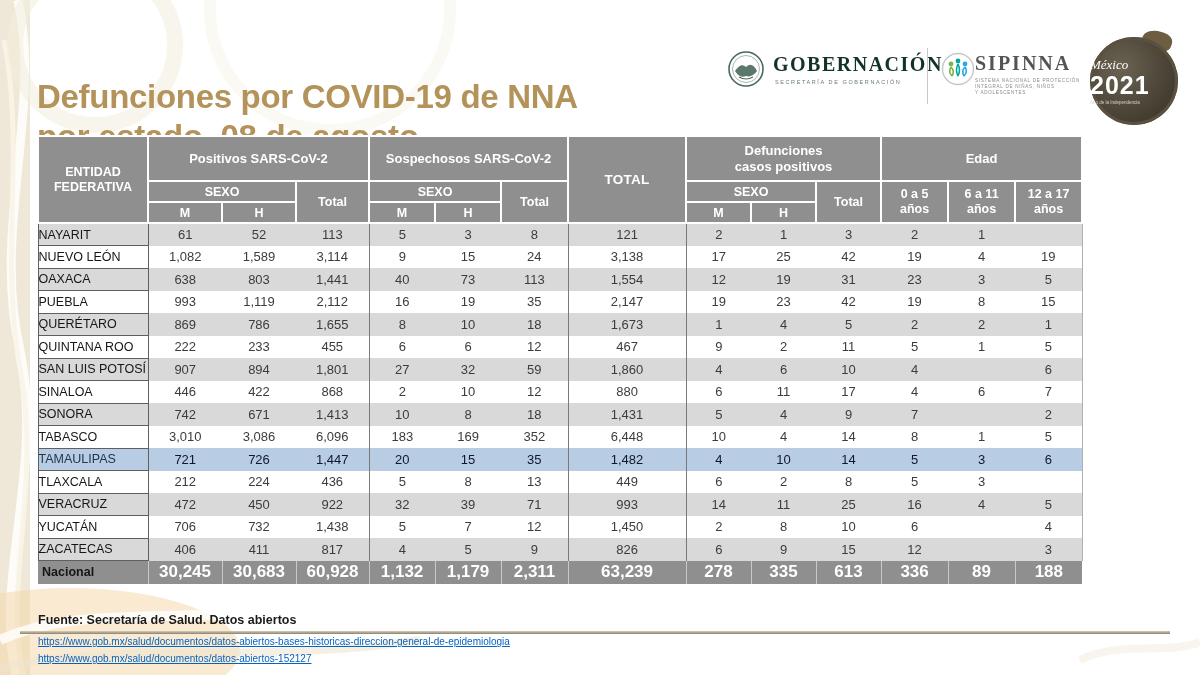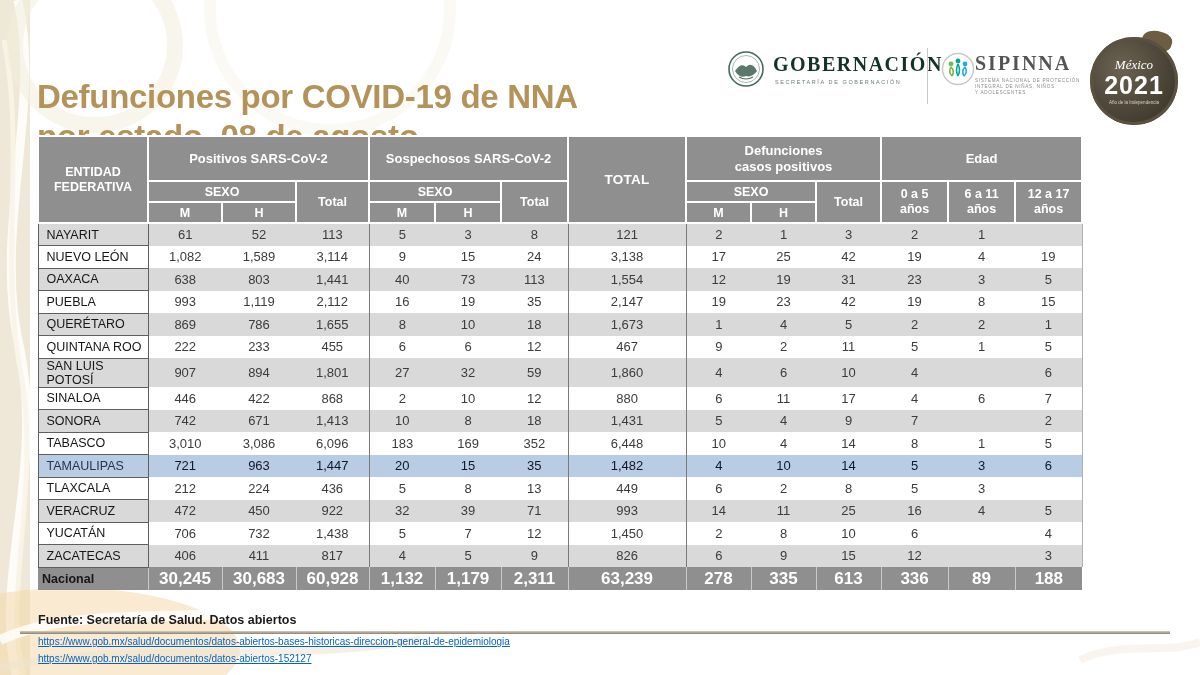--- a/index.html
+++ b/index.html
@@ -23,21 +23,21 @@
   .logo-divider { position: absolute; left: 927px; top: 48px; width: 1px; height: 56px; background: #c9c9c9; }
   .logo-sip { position: absolute; left: 941px; top: 52px; display: flex; align-items: flex-start; }
   .sip-text { }
   .sip-name { font-family: "Liberation Serif", serif; font-weight: 700; font-size: 20px;
               letter-spacing: 2px; color: #545456; }
   .sip-sub { font-size: 4.6px; letter-spacing: 0.7px; color: #8a8a8a; margin-top: 3px; line-height: 6px; }
   .logo-mx { position: absolute; left: 1090px; top: 33px; width: 92px; height: 92px; }
   .mx-circle { position: absolute; left: 0; top: 4px; width: 88px; height: 88px; border-radius: 50%;
                background: radial-gradient(circle at 35% 35%, #6b6252, #433d30 70%);
                box-shadow: inset 0 0 0 3px #5a5140; display: flex; flex-direction: column;
-               align-items: center; justify-content: center; color: #fff; }
+               justify-content: center; color: #fff; }
   .mx-snake { position: absolute; left: 52px; top: -2px; width: 30px; height: 20px; background: #6d5d41;
               border-radius: 60% 40% 50% 50%; transform: rotate(18deg); }
   .mx-script { font-family: "Liberation Serif", serif; font-style: italic; font-size: 13px; }
   .mx-year { font-weight: 800; font-size: 25px; line-height: 25px; letter-spacing: 1px; }
   .mx-cap { font-size: 4.5px; color: #d9d2c2; margin-top: 2px; }
 
   
   .table-wrap { position: absolute; left: 37px; top: 135px; }
   table { border-collapse: collapse; table-layout: fixed; width: 1044px; }
   thead th { background: #8f8f8f; color: #fff; font-weight: 700; border: 2px solid #fff;
@@ -47,21 +47,21 @@
   thead tr.r3 { height: 21px; }
   th.group { font-size: 13px; }
   th.th-total { font-size: 13.5px; letter-spacing: 0.3px; }
   .multiline { white-space: pre-line; line-height: 1.2; }
 
   tbody tr { height: 22.5px; }
   tbody td { font-size: 13px; text-align: center; vertical-align: middle; color: #3c3c3c; padding: 0; }
   tbody tr.even td { background: #d9d9d9; }
   tbody tr.odd td { background: #ffffff; }
   tbody tr.hl td { background: #b8cce4; color: #0f172a; }
-  td.entity { text-align: left; padding-left: 8px; font-size: 12.5px; color: #161616;
+  td.entity { text-align: left; padding-left: 0; font-size: 12.5px; color: #161616;
               border: 1px solid #5f5f5f; }
   tbody tr.hl td.entity { color: #21374e; }
   td.sep { border-left: 1px solid #7a7a7a; }
   td.last { border-right: 1px solid #b0b0b0; }
 
   tfoot tr { height: 23px; }
   tfoot td { background: #8f8f8f; color: #fff; font-weight: 700; font-size: 17px;
              text-align: center; vertical-align: middle; padding: 0; }
   tfoot td + td { border-left: 1px solid #c9c9c9; }
   tfoot td.entity { text-align: left; padding-left: 4px; border: none; font-size: 12.5px; }
@@ -351,21 +351,21 @@
               <td class="num sep">10</td>
               <td class="num">4</td>
               <td class="num">14</td>
               <td class="num">8</td>
               <td class="num">1</td>
               <td class="num last">5</td>
             </tr>
             <tr class="hl">
               <td class="entity">TAMAULIPAS</td>
               <td class="num">721</td>
-              <td class="num">963</td>
+              <td class="num">726</td>
               <td class="num">1,447</td>
               <td class="num sep">20</td>
               <td class="num">15</td>
               <td class="num">35</td>
               <td class="num sep">1,482</td>
               <td class="num sep">4</td>
               <td class="num">10</td>
               <td class="num">14</td>
               <td class="num">5</td>
               <td class="num">3</td>

